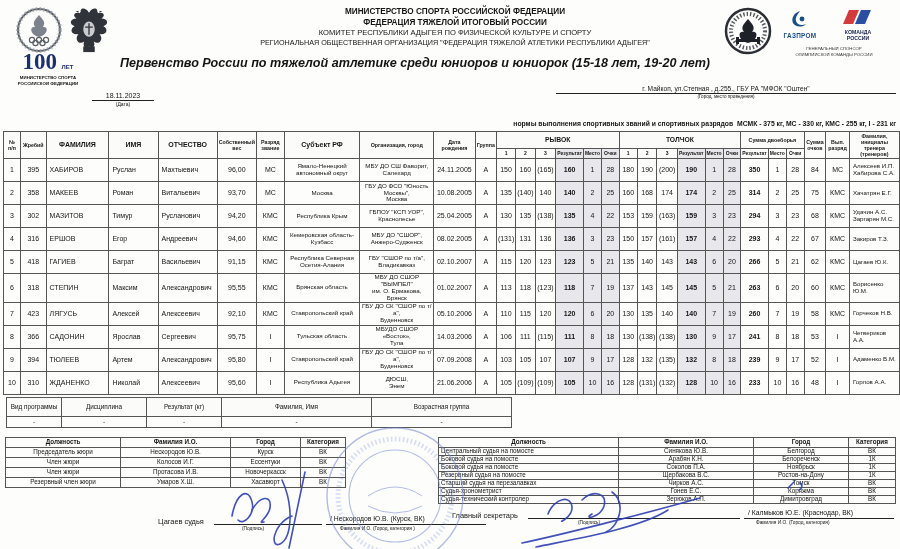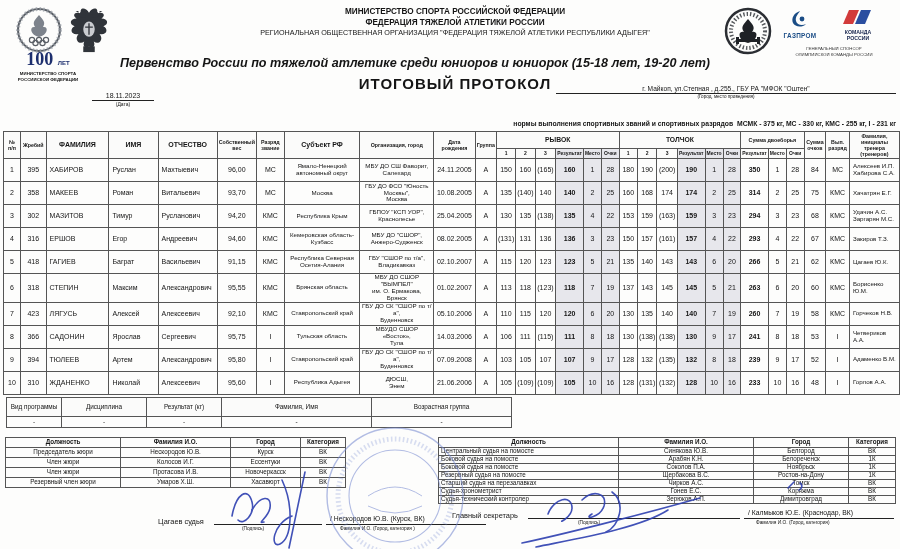--- a/index.html
+++ b/index.html
@@ -13,21 +13,21 @@
   .org4{font-size:7.2px;}
   .event-title{left:120px;top:56px;width:670px;font-size:12.6px;font-weight:bold;font-style:italic;}
   .protocol-title{left:150px;top:75px;width:610px;text-align:center;font-size:15px;font-weight:bold;letter-spacing:1px;}
   .datebox{left:92px;top:92px;width:62px;text-align:center;}
   .datebox .dt{font-size:7px;border-bottom:1px solid #222;padding-bottom:1px;}
   .datebox .cap{font-size:5px;}
   .venuebox{left:556px;top:85px;width:340px;text-align:center;}
   .venuebox .vt{font-size:6.6px;border-bottom:1px solid #222;padding-bottom:1px;white-space:nowrap;}
   .venuebox .cap{font-size:4.6px;}
   .minlogo{left:6px;top:50px;width:84px;text-align:center;}
-  .minlogo .n100{font-size:18px;font-weight:bold;color:#1d2f6e;line-height:1;font-family:"Liberation Serif",serif;}
+  .minlogo .n100{font-size:23px;font-weight:bold;color:#1d2f6e;line-height:1;font-family:"Liberation Serif",serif;}
   .minlogo .let{font-size:6px;color:#1d2f6e;font-weight:bold;}
   .minlogo .cap{font-size:4.4px;font-weight:bold;margin-top:2px;line-height:1.25;}
   .sponsor-cap{left:772px;top:46px;width:124px;text-align:center;font-size:4.3px;color:#333;line-height:1.3;}
   .gazprom{left:777px;top:10px;width:46px;text-align:center;}
   .gazprom .gztxt{font-size:6.4px;font-weight:bold;color:#1b4d86;letter-spacing:.3px;}
   .teamru{left:826px;top:8px;width:64px;text-align:center;}
   .teamru .trtxt{font-size:5.2px;font-weight:bold;color:#17254e;line-height:1.1;}
 
   
   .sectitle{left:0;top:102px;width:900px;text-align:center;}
@@ -107,25 +107,25 @@
 РОССИЙСКОЙ ФЕДЕРАЦИИ</div>
   </div>
 
   <div class="abs datebox">
     <div class="dt">18.11.2023</div>
     <div class="cap">(Дата)</div>
   </div>
 
   <div class="abs orgblock">
     <div class="org1">МИНИСТЕРСТВО СПОРТА  РОССИЙСКОЙ ФЕДЕРАЦИИ</div>
-    <div class="org2">ФЕДЕРАЦИЯ ТЯЖЕЛОЙ АТЛЕТИКИ РОССИИ</div>
+    <div class="org2">ФЕДЕРАЦИЯ ТЯЖЕЛОЙ ИТОГОВЫЙ РОССИИ</div>
+    <div class="org3">КОМИТЕТ РЕСПУБЛИКИ АДЫГЕЯ ПО ФИЗИЧЕСКОЙ КУЛЬТУРЕ И СПОРТУ</div>
     <div class="org4">РЕГИОНАЛЬНАЯ ОБЩЕСТВЕННАЯ ОРГАНИЗАЦИЯ "ФЕДЕРАЦИЯ ТЯЖЕЛОЙ АТЛЕТИКИ РЕСПУБЛИКИ АДЫГЕЯ"</div>
   </div>
   <div class="abs event-title">Первенство России по тяжелой атлетике среди юниоров и юниорок (15-18 лет, 19-20 лет)</div>
-  <div class="abs protocol-title">ИТОГОВЫЙ ПРОТОКОЛ</div>
 
   <svg class="abs" style="left:723px;top:6px;" width="50" height="50" viewBox="0 0 50 50">
     <circle cx="25" cy="25" r="22" fill="none" stroke="#2b2e33" stroke-width="2.5"></circle>
     <circle cx="25" cy="25" r="17" fill="none" stroke="#2b2e33" stroke-width="4" stroke-dasharray="1.4 2" opacity=".8"></circle>
     <path d="M25 13 c4 5 8 8 4 13 c7 -2 6 9 -4 11 c-10 -2 -11 -13 -4 -11 c-4 -5 0 -8 4 -13" fill="#1e2126"></path>
     <path d="M15 33 h20 v3 h-20 z M13 31 h3 v7 h-3 z M34 31 h3 v7 h-3 z" fill="#1e2126"></path>
   </svg>
   <div class="abs gazprom">
     <svg width="20" height="18" viewBox="0 0 20 18">
       <path d="M10 1 C4 3 1 8 3 13 C5 17 12 18 16 14 C12 16 7 15 6 11 C5 7 8 4 10 1 Z" fill="#1b4d86"></path>

